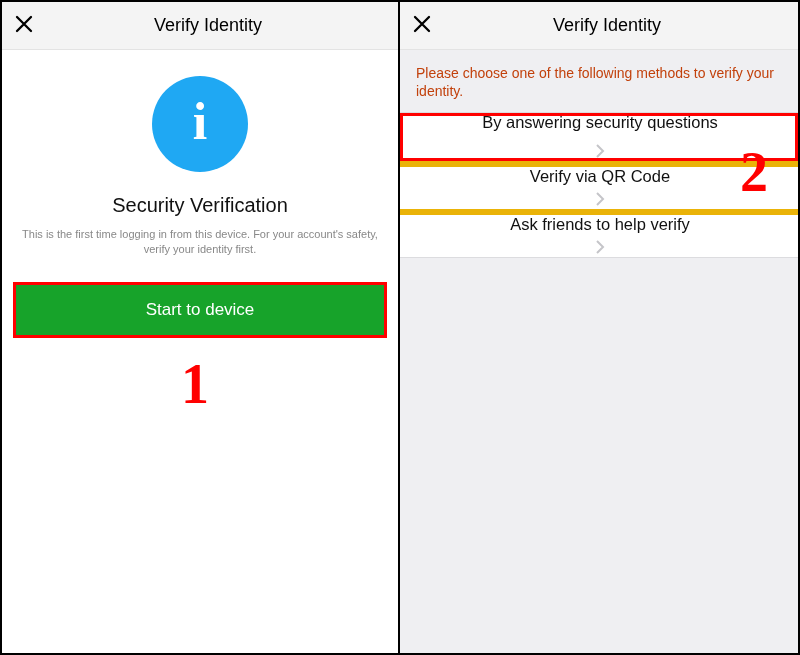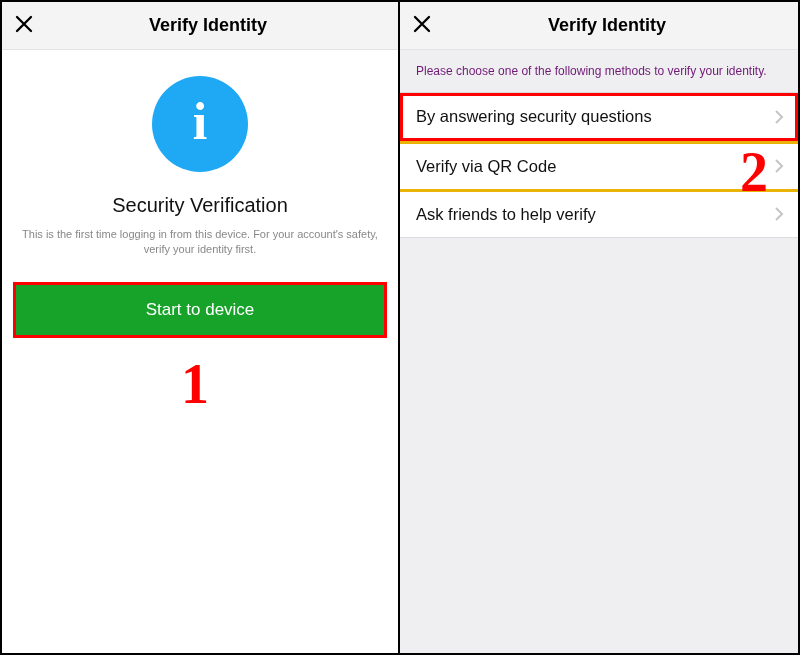--- a/index.html
+++ b/index.html
@@ -37,21 +37,21 @@
     text-align: center;
     font-size: 22px;
     line-height: 1;
     cursor: pointer;
     color: #000;
   }
   .topbar .title {
     position: absolute;
     left: 16px; right: 0;
     text-align: center;
-    font-weight: 700;
+    font-weight: 400;
     font-size: 18px;
     pointer-events: none;
   }
   .body-left {
     flex: 1;
     background: #fff;
     padding: 0 12px;
     text-align: center;
   }
   .info-circle {
@@ -118,43 +118,44 @@
   .callout-1 { left: 179px; top: 350px; }
   .callout-2 { left: 738px; top: 138px; }
 
   .body-right {
     flex: 1;
     background: #efeff2;
     display: flex;
     flex-direction: column;
   }
   .right-desc {
-    font-size: 12px;
-    color: #701a75;
+    font-size: 14px;
+    color: #c2410c;
     padding: 14px 16px 12px 16px;
     line-height: 1.3;
   }
   .option-list {
     background: #fff;
     border-top: 1px solid #dcdcdf;
     border-bottom: 1px solid #dcdcdf;
   }
   .option {
     position: relative;
     display: flex;
     align-items: center;
     justify-content: space-between;
     height: 48px;
     padding: 0 14px 0 16px;
     font-size: 16.5px;
     color: #111;
     cursor: pointer;
+    flex-direction: column;
   }
   .option + .option {
-    border-top: 3px solid #eab308;
+    border-top: 6px solid #eab308;
     align-items: center;
   }
   .option .chev {
     color: #c5c5c9;
     font-size: 20px;
     line-height: 1;
   }
   .option.highlighted .outline {
     position: absolute;
     inset: 0;

